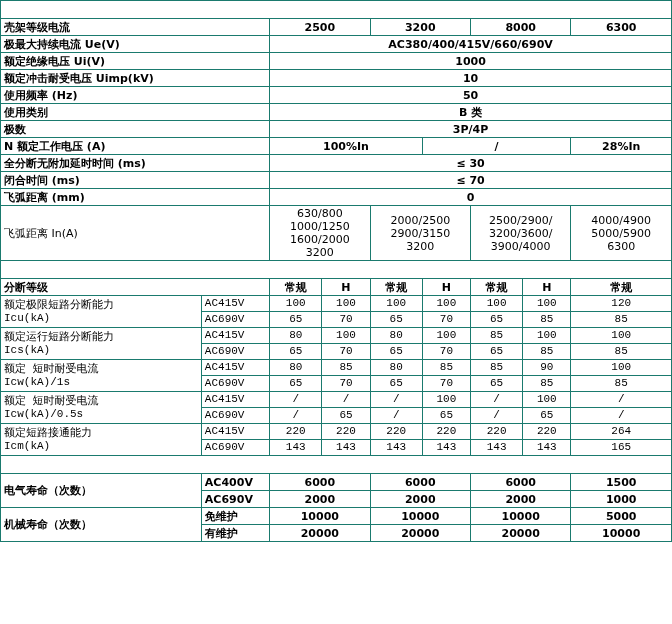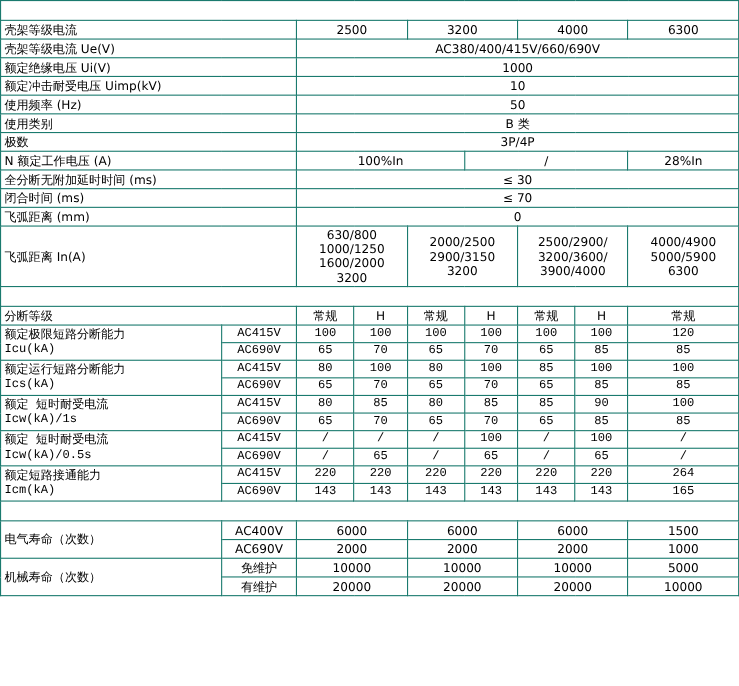--- a/index.html
+++ b/index.html
@@ -51,27 +51,27 @@
   }
   .multi {
     line-height: 13px;
     margin-top: 20px;
   }
   .tall {
     height: 52px;
   }
   .row {
     height: 17px;
+    font-weight: bold;
   }
   .rowsm {
     height: 16px;
     font-family: Liberation Mono, monospace;
   }
   .sub {
-    text-align: center;
     font-size: 11px;
   }
 </style>
 </head>
 <body>
 
 <div id="sheet">
 <table class="spec">
   <colgroup>
     <col style="width:200px">
@@ -86,25 +86,25 @@
   </colgroup>
   <tbody>
 
     <tr>
       <td class="sec" colspan="9">基本参数</td>
     </tr>
     <tr class="row">
       <td class="lbl" colspan="2">壳架等级电流</td>
       <td class="ctr" colspan="2">2500</td>
       <td class="ctr" colspan="2">3200</td>
-      <td class="ctr" colspan="2">4000</td>
+      <td class="ctr" colspan="2">8000</td>
       <td class="ctr">6300</td>
     </tr>
     <tr class="row">
-      <td class="lbl" colspan="2">壳架等级电流 Ue(V)</td>
+      <td class="lbl" colspan="2">极最大持续电流 Ue(V)</td>
       <td class="ctr" colspan="7">AC380/400/415V/660/690V</td>
     </tr>
     <tr class="row">
       <td class="lbl" colspan="2">额定绝缘电压 Ui(V)</td>
       <td class="ctr" colspan="7">1000</td>
     </tr>
     <tr class="row">
       <td class="lbl" colspan="2">额定冲击耐受电压 Uimp(kV)</td>
       <td class="ctr" colspan="7">10</td>
     </tr>

